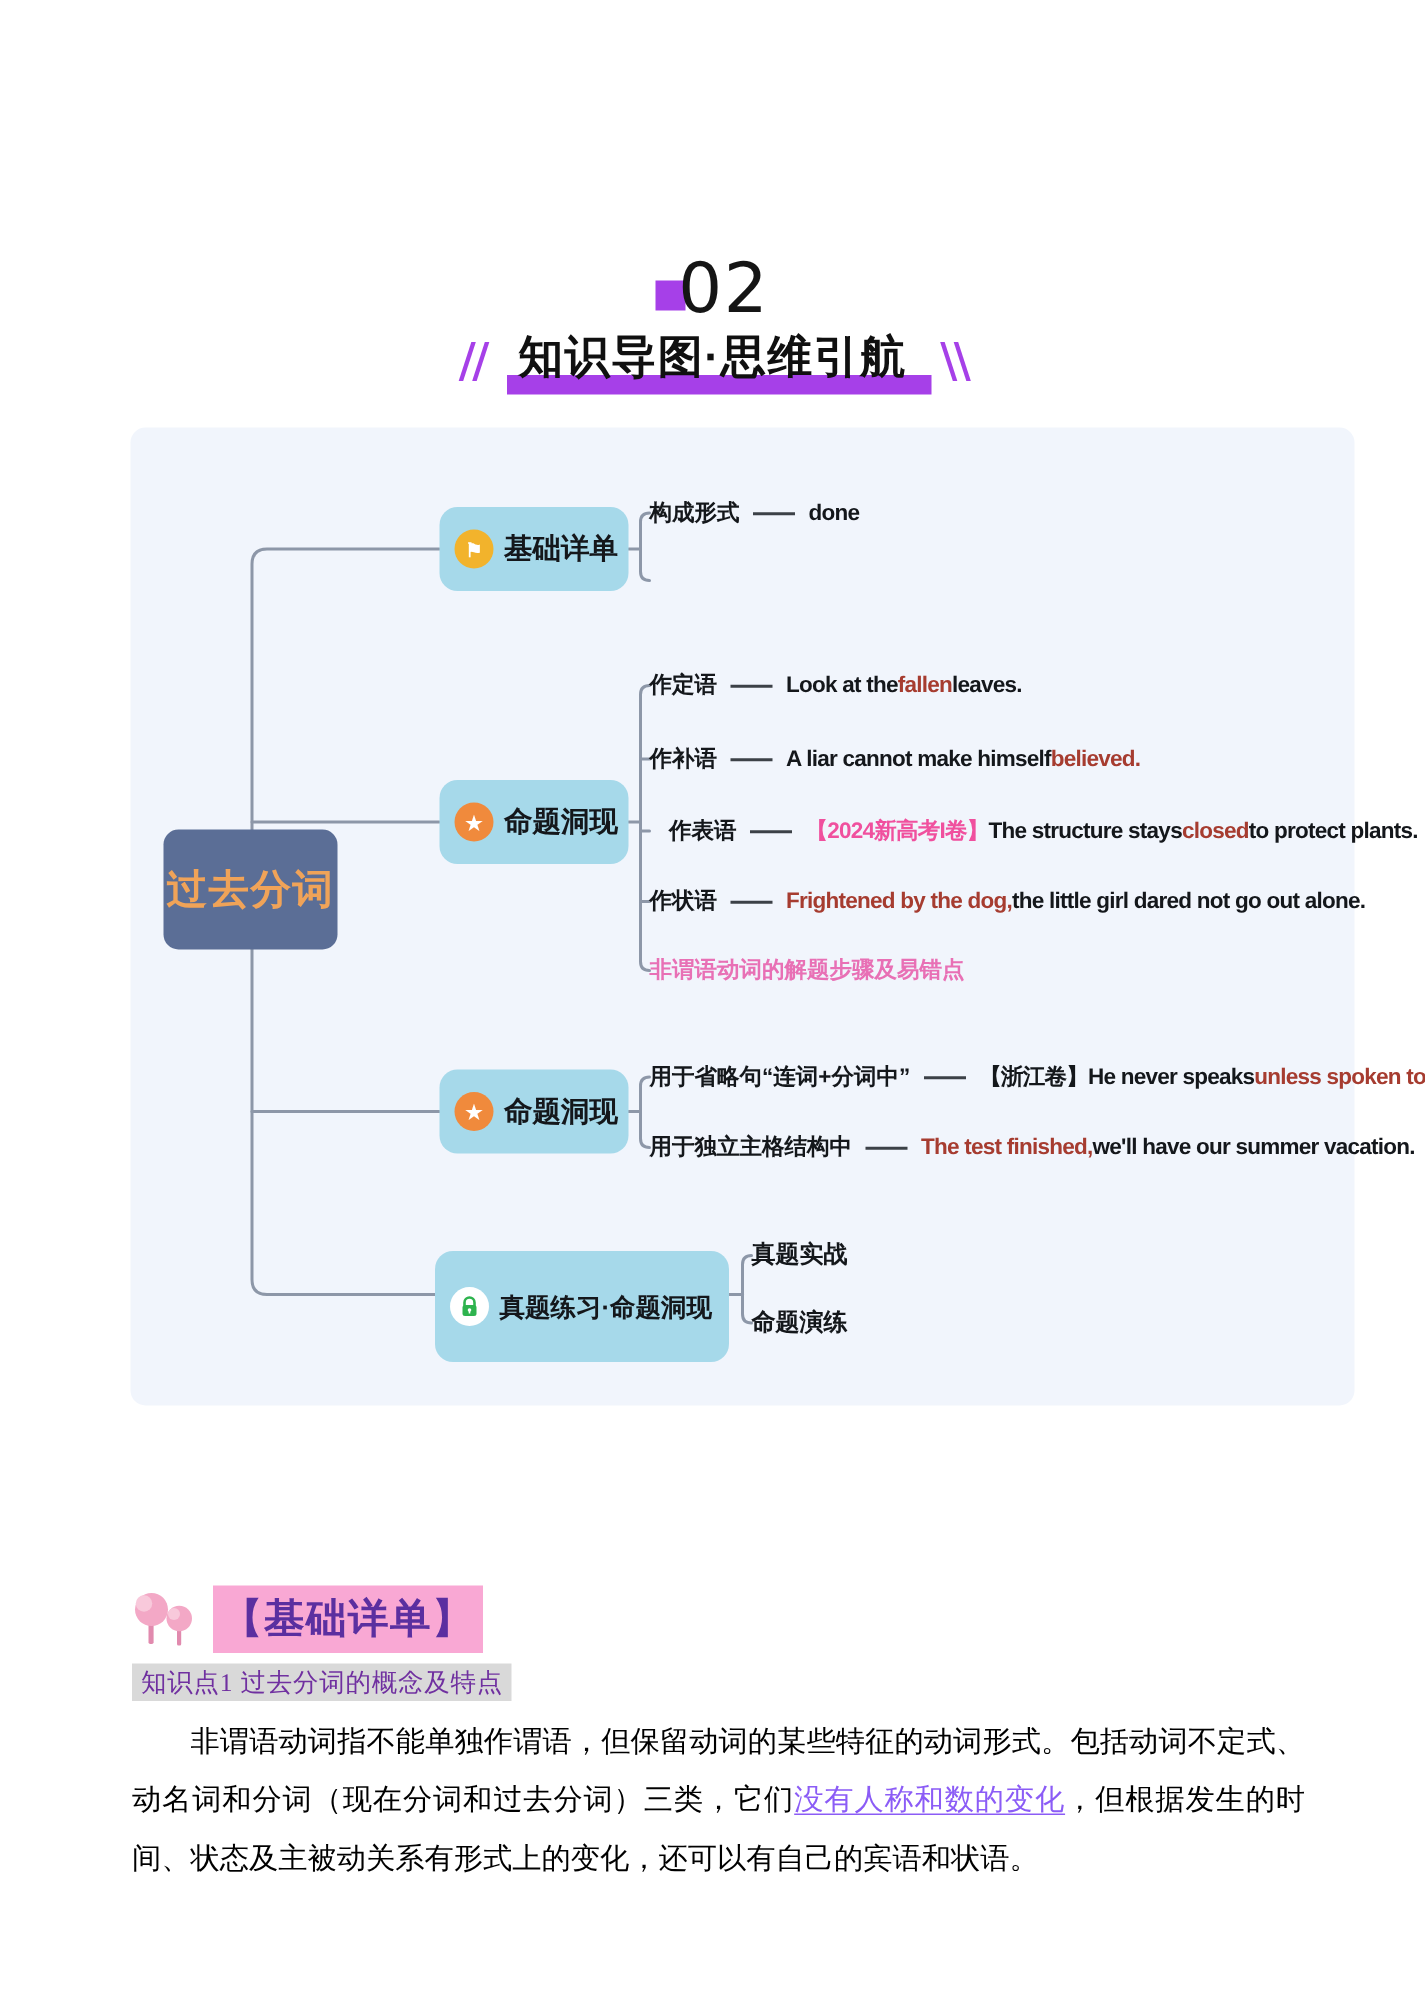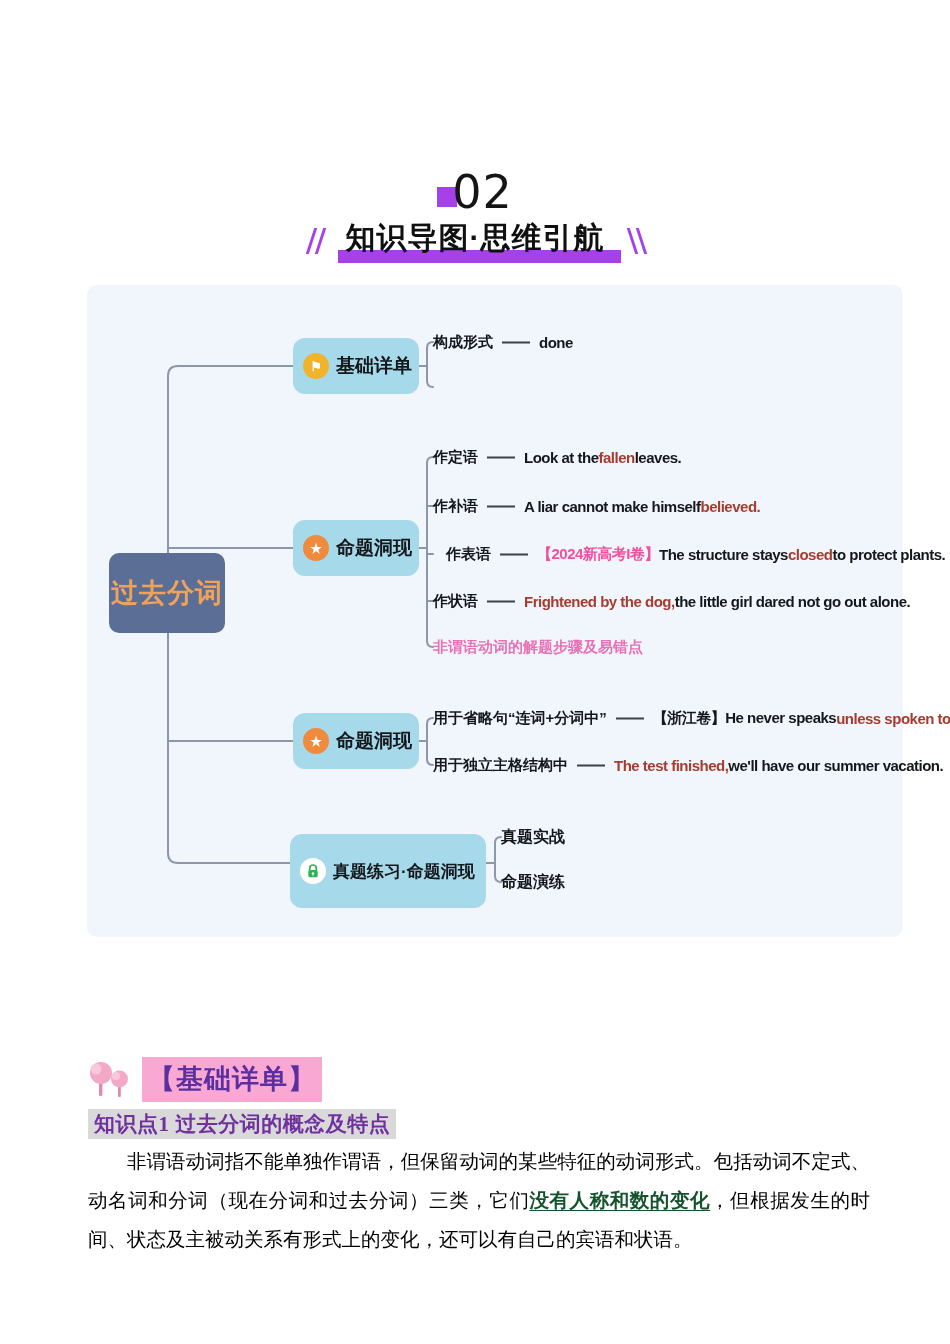--- a/index.html
+++ b/index.html
@@ -60,26 +60,26 @@
   .c-mag { color:#f0509e; }
   .c-pink{ color:#e870b5; }
   .big-label { font-size:16px; }
 
   
   .h1-row { position:absolute; left:86px; top:1056px; display:flex; align-items:center; gap:10px; }
   .h1-text { background:#f9a8d4; color:#5b2fa0; font-size:27px; font-weight:900;
              padding:4px 6px 5px 6px; letter-spacing:1px;
              font-family:"Liberation Serif", serif; }
   .h2-row { position:absolute; left:88px; top:1110px; }
-  .h2-text { background:#d9d9d9; color:#7030a0; font-size:21px; font-weight:700;
+  .h2-text { background:#d9d9d9; color:#7030a0; font-size:17px; font-weight:400;
              padding:3px 6px; letter-spacing:0.5px; font-family:"Liberation Serif", serif; }
   .para { position:absolute; left:88px; top:1142px; width:782px;
           font-family:"Liberation Serif", serif; font-size:19.5px; line-height:2.0;
           color:#000; text-align:justify; text-indent:2em; }
-  .para .link { color:#14532d; font-weight:700; text-decoration:underline;
+  .para .link { color:#8b5cf6; font-weight:400; text-decoration:underline;
                 text-underline-offset:3px; cursor:pointer;margin-top:40px; }
 </style>
 </head>
 <body>
 
 <div class="page">
 
   <div class="sec-head" style="top:162px;">
     <div class="num-wrap">
       <span class="num-sq"></span>

